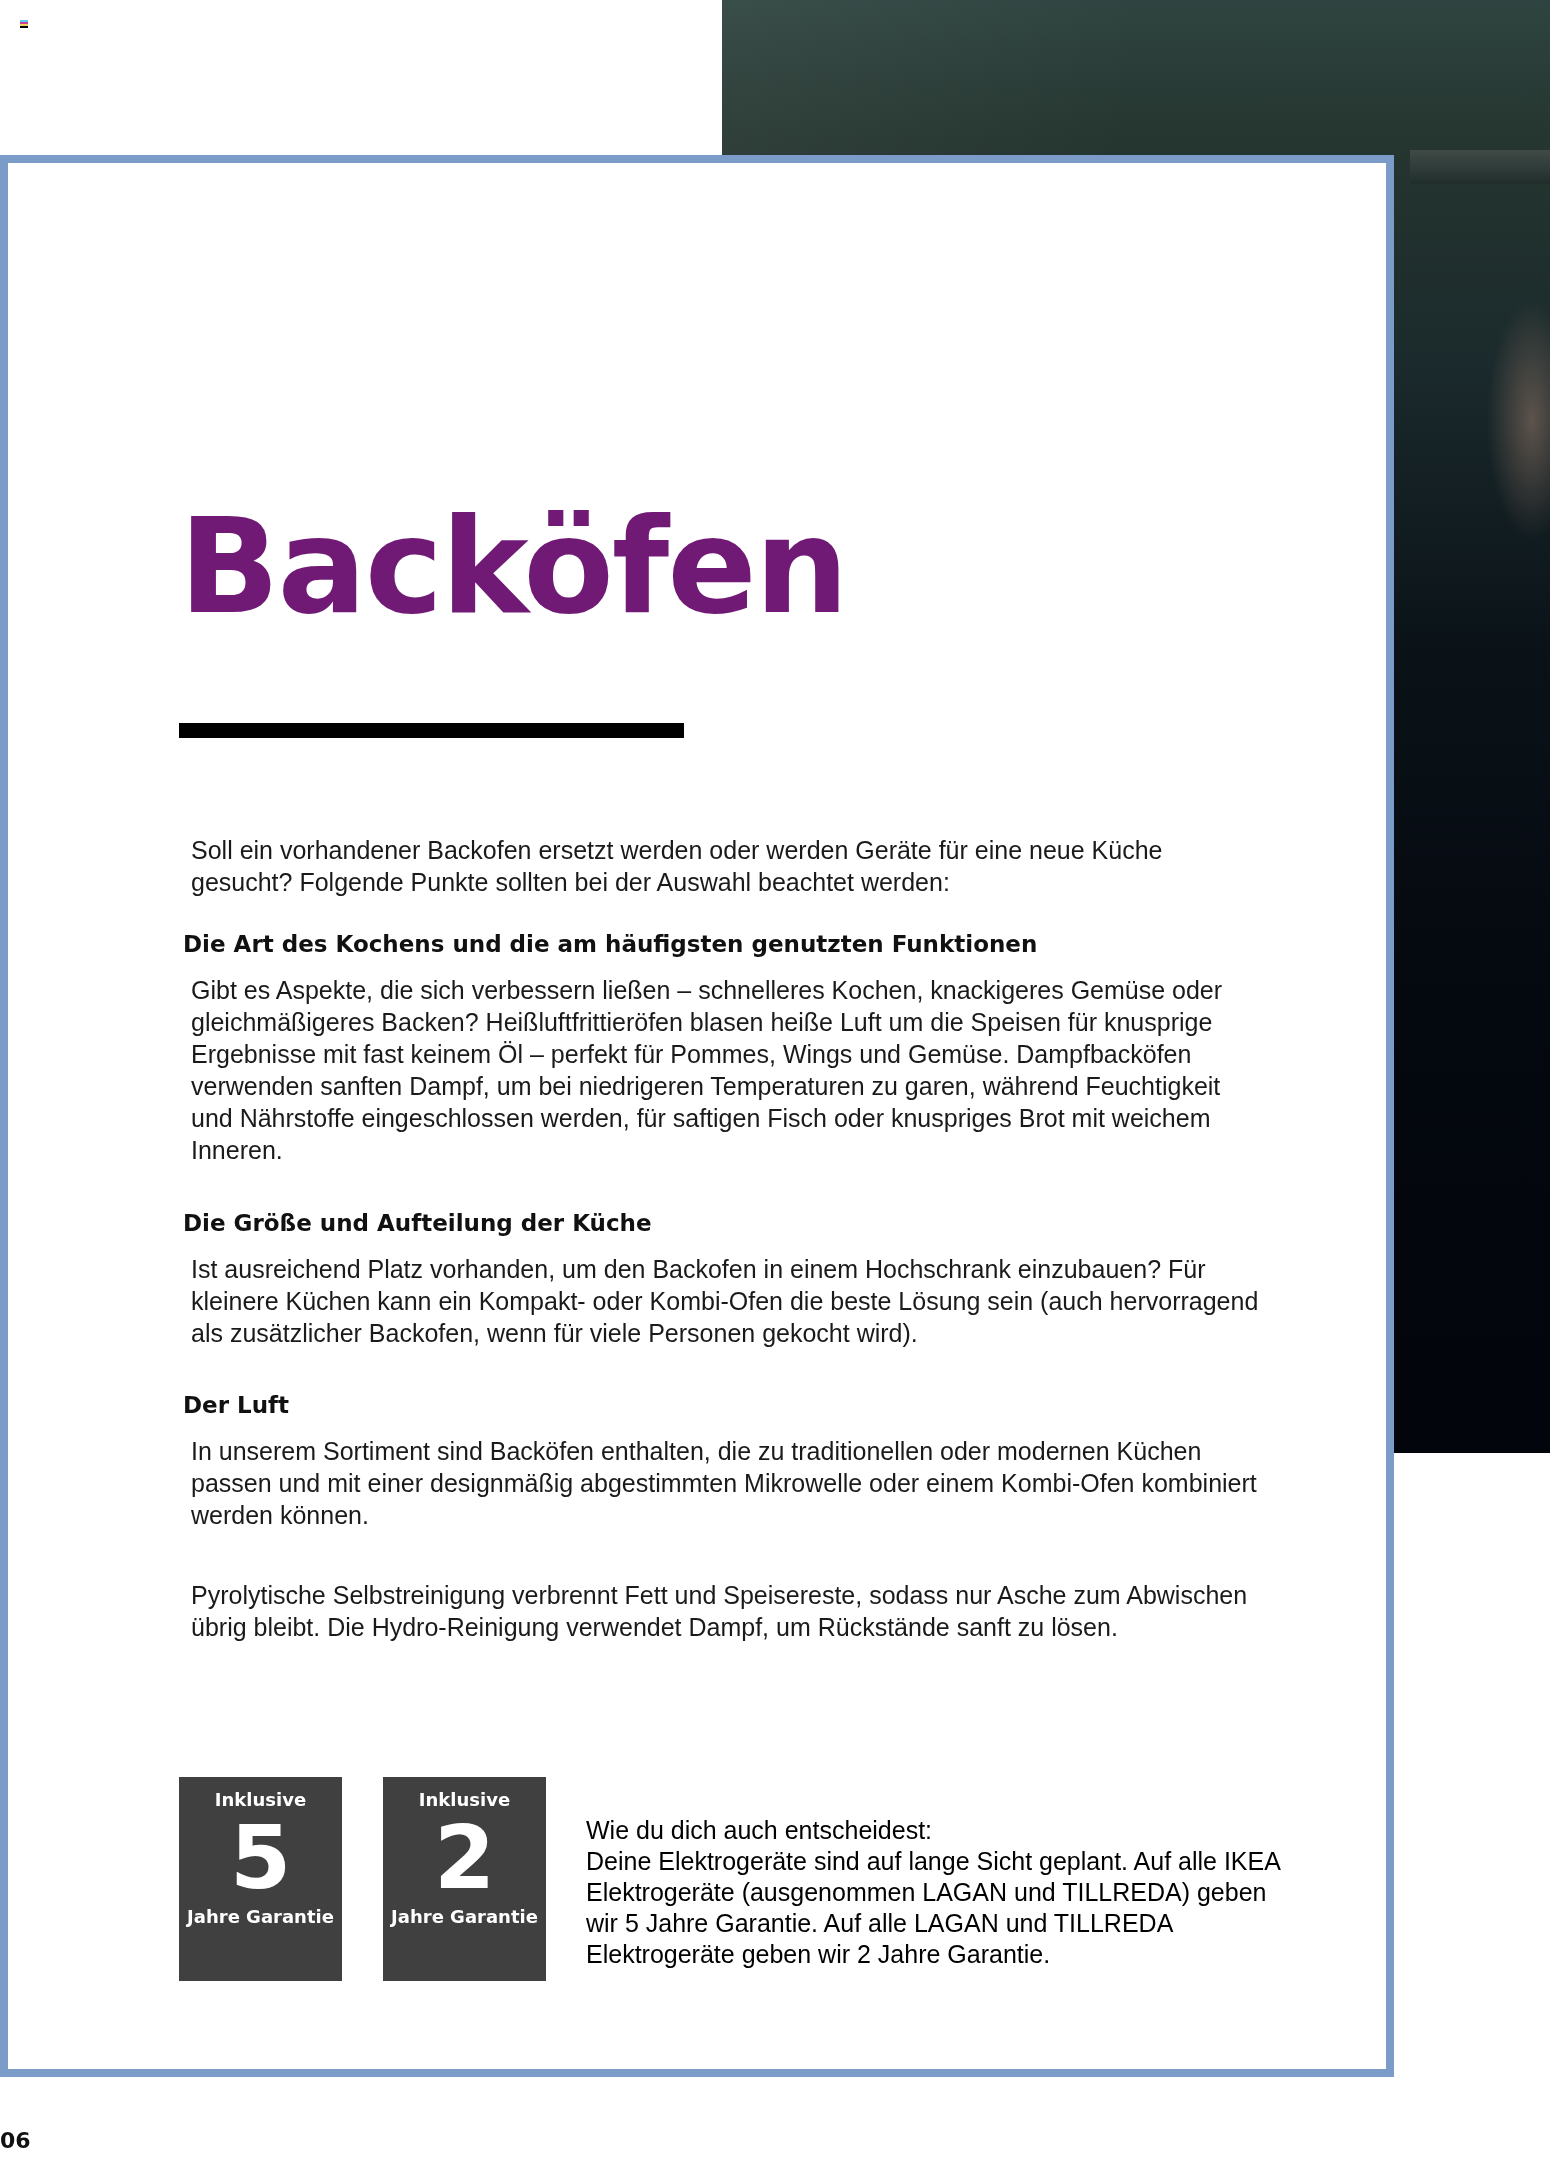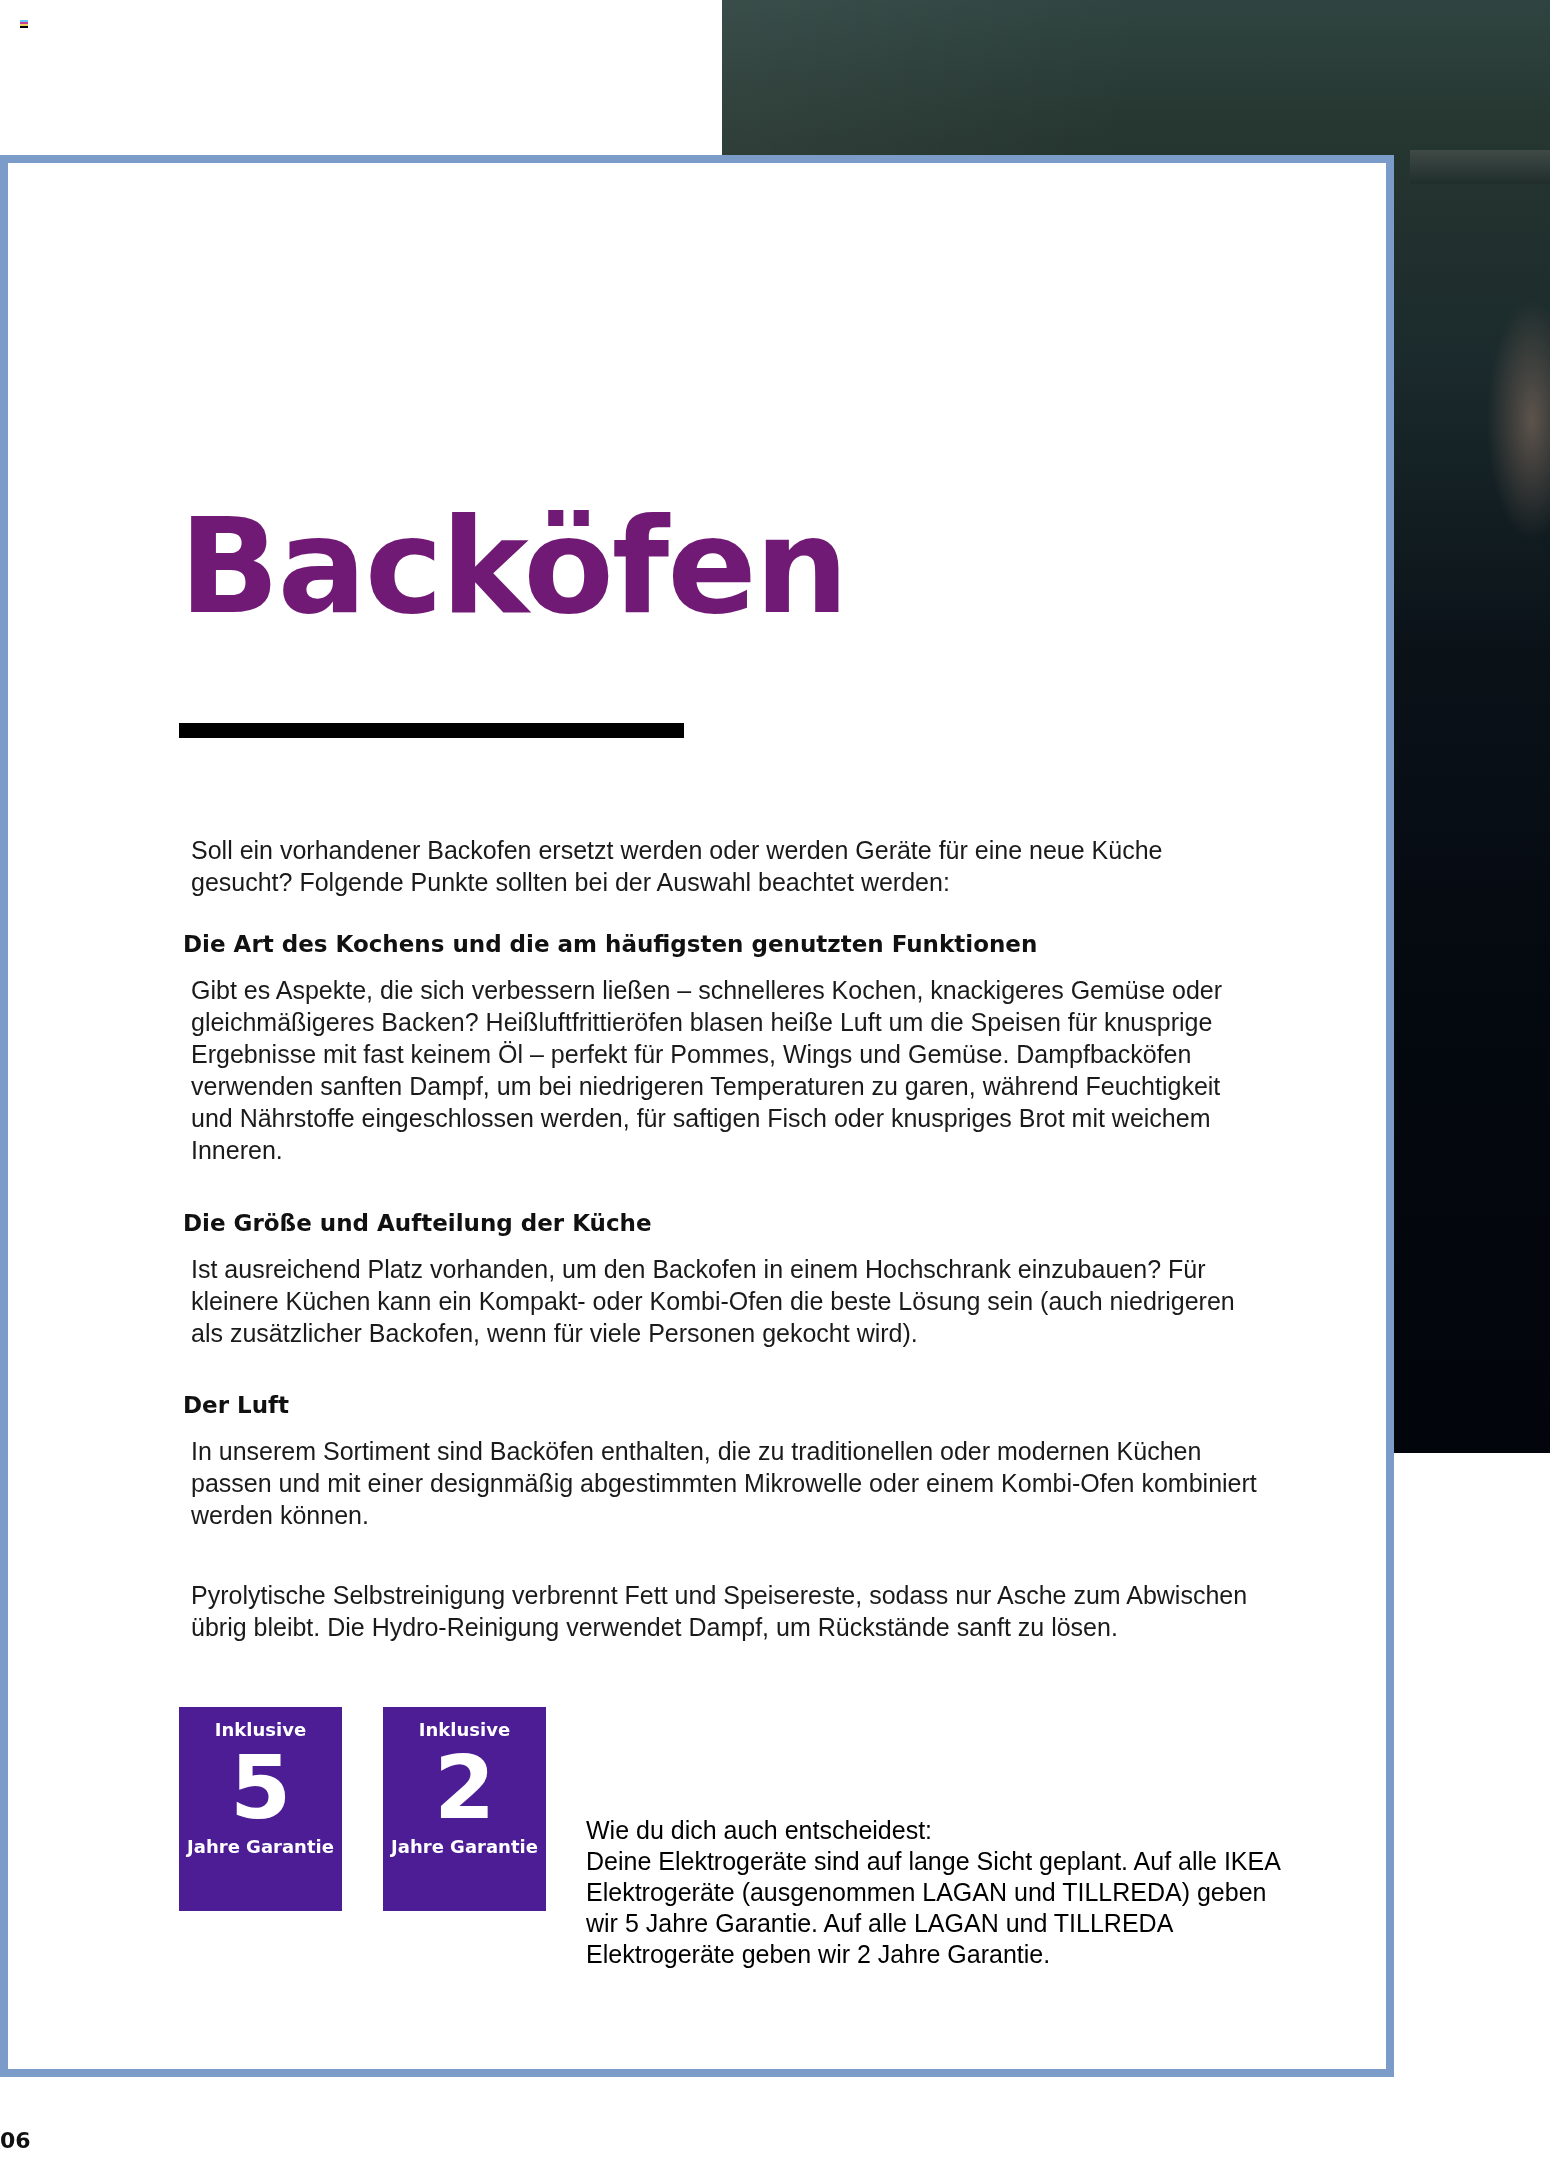--- a/index.html
+++ b/index.html
@@ -42,21 +42,21 @@
   }
   h2.sub {
     margin:4px; font-family:"DejaVu Sans", sans-serif; font-weight:bold; font-size:23px; line-height:32px; color:#111;
   }
   .sec1 { top:924px; }
   .sec2 { top:1203px; }
   .sec3 { top:1385px; }
   .sec4 { top:1567px; }
   h2.sub + p.body { margin-top:14px; }
   .badge {
-    position:absolute; top:1707px; width:163px; height:204px; background:#4c1d95; color:#fff; text-align:center;
+    position:absolute; top:1777px; width:163px; height:204px; background:#404040; color:#fff; text-align:center;
   }
   .badge1 { left:179px; }
   .badge2 { left:383px; }
   .badge .top { position:absolute; left:0; right:0; top:12px; font-family:"DejaVu Sans", sans-serif; font-weight:bold; font-size:18px; }
   .badge .num { position:absolute; left:0; right:0; top:34px; font-family:"DejaVu Sans", sans-serif; font-weight:bold; font-size:88px; line-height:94px; }
   .badge .bottom { position:absolute; left:0; right:0; top:129px; font-family:"DejaVu Sans", sans-serif; font-weight:bold; font-size:18px; }
   .warranty-text { position:absolute; left:586px; top:1815px; width:700px; }
   .warranty-text p { margin:0; font-family:"Liberation Sans", sans-serif; font-size:25px; line-height:31px; color:#000000; }
   .page-number { position:absolute; left:0; top:2128px; font-family:"DejaVu Sans", sans-serif; font-weight:bold; font-size:22px; color:#111; }
 </style>
@@ -84,21 +84,21 @@
   <p class="body">Soll ein vorhandener Backofen ersetzt werden oder werden Geräte für eine neue Küche gesucht? Folgende Punkte sollten bei der Auswahl beachtet werden:</p>
 </div>
 
 <div class="text-block sec1">
   <h2 class="sub">Die Art des Kochens und die am häufigsten genutzten Funktionen</h2>
   <p class="body">Gibt es Aspekte, die sich verbessern ließen – schnelleres Kochen, knackigeres Gemüse oder gleichmäßigeres Backen? Heißluftfrittieröfen blasen heiße Luft um die Speisen für knusprige Ergebnisse mit fast keinem Öl – perfekt für Pommes, Wings und Gemüse. Dampfbacköfen verwenden sanften Dampf, um bei niedrigeren Temperaturen zu garen, während Feuchtigkeit und Nährstoffe eingeschlossen werden, für saftigen Fisch oder knuspriges Brot mit weichem Inneren.</p>
 </div>
 
 <div class="text-block sec2">
   <h2 class="sub">Die Größe und Aufteilung der Küche</h2>
-  <p class="body">Ist ausreichend Platz vorhanden, um den Backofen in einem Hochschrank einzubauen? Für kleinere Küchen kann ein Kompakt- oder Kombi-Ofen die beste Lösung sein (auch niedrigeren als zusätzlicher Backofen, wenn für viele Personen gekocht wird).</p>
+  <p class="body">Ist ausreichend Platz vorhanden, um den Backofen in einem Hochschrank einzubauen? Für kleinere Küchen kann ein Kompakt- oder Kombi-Ofen die beste Lösung sein (auch hervorragend als zusätzlicher Backofen, wenn für viele Personen gekocht wird).</p>
 </div>
 
 <div class="text-block sec3">
   <h2 class="sub">Der Luft</h2>
   <p class="body">In unserem Sortiment sind Backöfen enthalten, die zu traditionellen oder modernen Küchen passen und mit einer designmäßig abgestimmten Mikrowelle oder einem Kombi-Ofen kombiniert werden können.</p>
 </div>
 
 <div class="text-block sec4">
   <p class="body">Pyrolytische Selbstreinigung verbrennt Fett und Speisereste, sodass nur Asche zum Abwischen übrig bleibt. Die Hydro-Reinigung verwendet Dampf, um Rückstände sanft zu lösen.</p>
 </div>

